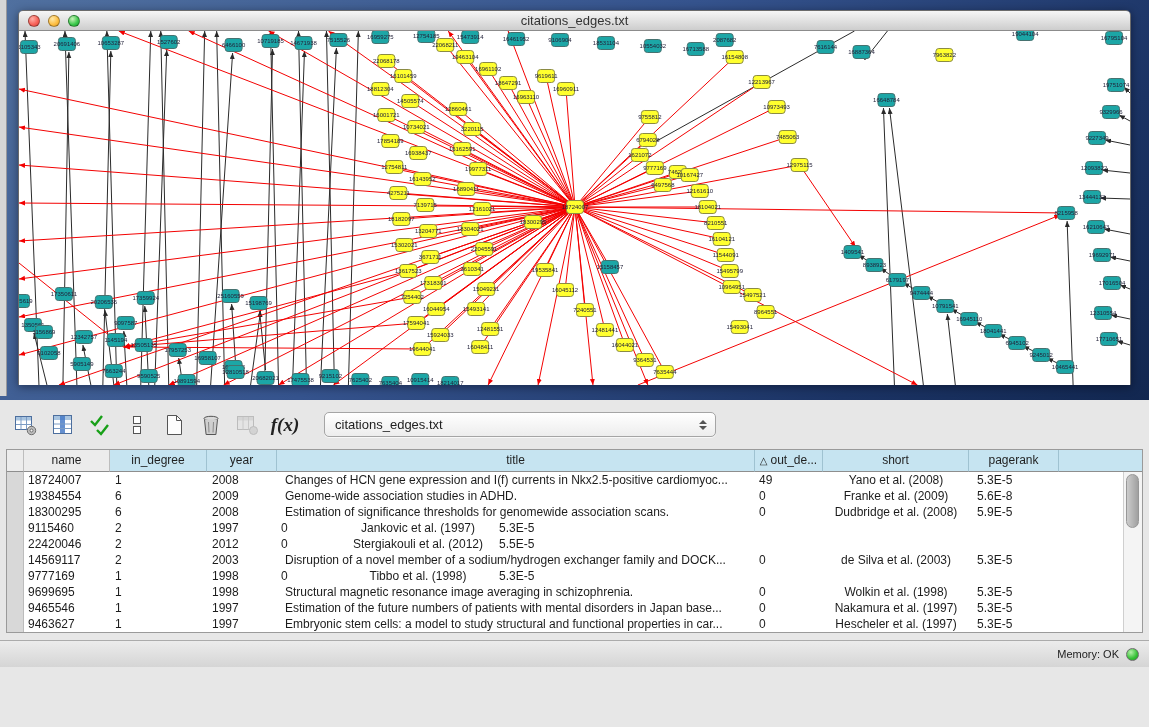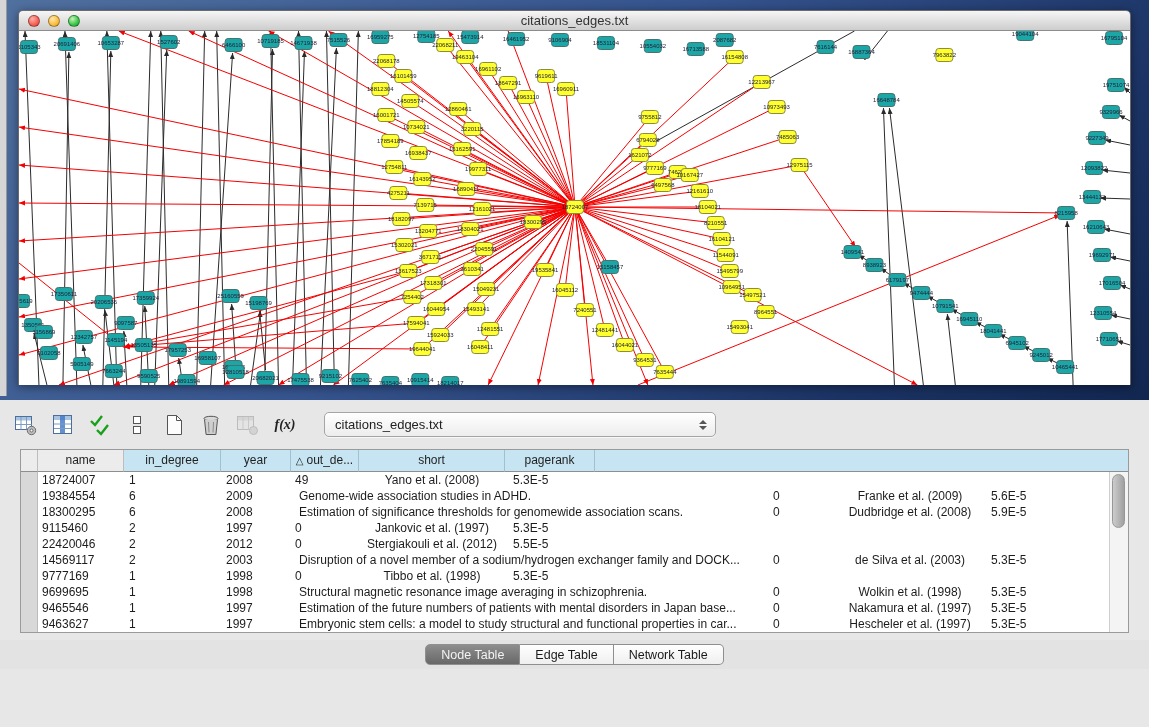--- a/index.html
+++ b/index.html
@@ -31,30 +31,30 @@
   
   .panel-header { height:31px; background:linear-gradient(#f4f4f4,#dedede);
     border-top:1px solid #96969a; border-bottom:1px solid #bdbdbd;
     display:flex; align-items:center; padding:0 12px; }
   .panel-title { font-size:13px; color:#2d2d2d; }
   .ph-right { margin-left:auto; display:flex; align-items:center; gap:16px; }
   .close-x { font-size:14px; font-weight:bold; color:#222; cursor:default; line-height:1; }
 
   .toolbar { height:49px; background:#e7e7e7; display:flex; align-items:center; padding-left:12px; gap:9px; }
   .tbtn { width:28px; height:28px; display:flex; align-items:center; justify-content:center; }
-  .fx { font-family:"Liberation Serif", serif; font-style:italic; font-weight:bold; font-size:14px; color:#222; }
+  .fx { font-family:"Liberation Serif", serif; font-style:italic; font-weight:bold; font-size:19px; color:#222; }
   .combo { margin-left:16px; width:392px; height:25px; border:1px solid #a5a5a5; border-radius:5px;
     background:linear-gradient(#ffffff,#ededed); display:flex; align-items:center; padding:0 8px 0 10px;
     font-size:13px; color:#222; box-shadow:0 1px 0 rgba(255,255,255,.7); }
   .combo-arrows { margin-left:auto; display:flex; flex-direction:column; gap:2px; }
   .combo-arrows i { display:block; width:0; height:0; border-left:4px solid transparent; border-right:4px solid transparent; }
   .arr-up { border-bottom:4px solid #555; }
   .arr-dn { border-top:4px solid #555; }
 
-  .table-outer { margin:0 20px; height:184px; border:1px solid #9a9a9a; background:#fff; position:relative; overflow:hidden; }
+  .table-outer { margin:0 6px; height:184px; border:1px solid #9a9a9a; background:#fff; position:relative; overflow:hidden; }
   .th { display:flex; height:22px; line-height:21px; font-size:12px; color:#1f1f1f; }
   .hc { background:#c6e4f1; border-right:1px solid #9fc2d1; border-bottom:1px solid #8e8e8e; text-align:center;
     overflow:hidden; white-space:nowrap; flex:none; }
   .hc.g0, .hc.c1 { background:#ececec; border-right-color:#bdbdbd; }
   .hc.fill { flex:1; border-right:none; }
   .sortg { font-size:10px; margin-right:3px; }
   .tbody { height:160px; overflow:hidden; }
   .tr { display:flex; height:16px; line-height:16px; font-size:12px; color:#1c1c1c; background:#fff; }
   .td { overflow:hidden; white-space:nowrap; flex:none; }
   .td.fill { flex:1; }
@@ -631,45 +631,47 @@
         </span>
     </div>
   </div>
 
   <div class="table-outer">
     <div class="th" id="thead">
         <div class="hc g0"></div>
         <div class="hc c1"><span>name</span></div>
         <div class="hc c2"><span>in_degree</span></div>
         <div class="hc c3"><span>year</span></div>
+        <div class="hc c4"><span>title</span></div>
         <div class="hc c5"><span class="sortg">△</span><span>out_de...</span></div>
         <div class="hc c6"><span>short</span></div>
         <div class="hc c7"><span>pagerank</span></div>
         <div class="hc fill"></div>
       </div>
     <div class="tbody" id="tbody">
         <div class="tr">
           <div class="td g0"></div>
           <div class="td c1">18724007</div>
           <div class="td c2">1</div>
           <div class="td c3">2008</div>
+          <div class="td c4">Changes of HCN gene expression and I(f) currents in Nkx2.5-positive cardiomyoc...</div>
           <div class="td c5">49</div>
           <div class="td c6">Yano et al. (2008)</div>
           <div class="td c7">5.3E-5</div>
           <div class="td fill"></div>
         </div>
         <div class="tr">
           <div class="td g0"></div>
           <div class="td c1">19384554</div>
           <div class="td c2">6</div>
           <div class="td c3">2009</div>
           <div class="td c4">Genome-wide association studies in ADHD.</div>
           <div class="td c5">0</div>
           <div class="td c6">Franke et al. (2009)</div>
-          <div class="td c7">5.6E-5</div>
+          <div class="td c7">5.6E-8</div>
           <div class="td fill"></div>
         </div>
         <div class="tr">
           <div class="td g0"></div>
           <div class="td c1">18300295</div>
           <div class="td c2">6</div>
           <div class="td c3">2008</div>
           <div class="td c4">Estimation of significance thresholds for genomewide association scans.</div>
           <div class="td c5">0</div>
           <div class="td c6">Dudbridge et al. (2008)</div>
@@ -751,20 +753,19 @@
           <div class="td fill"></div>
         </div>
       </div>
     <div class="vscroll">
       <div class="vthumb"></div>
     </div>
   </div>
 
   <div class="spacer"></div>
 
-  <div class="tabbar" id="tabbar">
-      <div class="seg active">Node Table</div>
-      <div class="seg">Edge Table</div>
-      <div class="seg">Network Table</div>
-    </div>
-
+
+  <div class="statusbar">
+    <span class="mem-label">Memory: OK</span>
+    <span class="mem-dot"></span>
+  </div>
 
 </div>
 
 </body></html>

